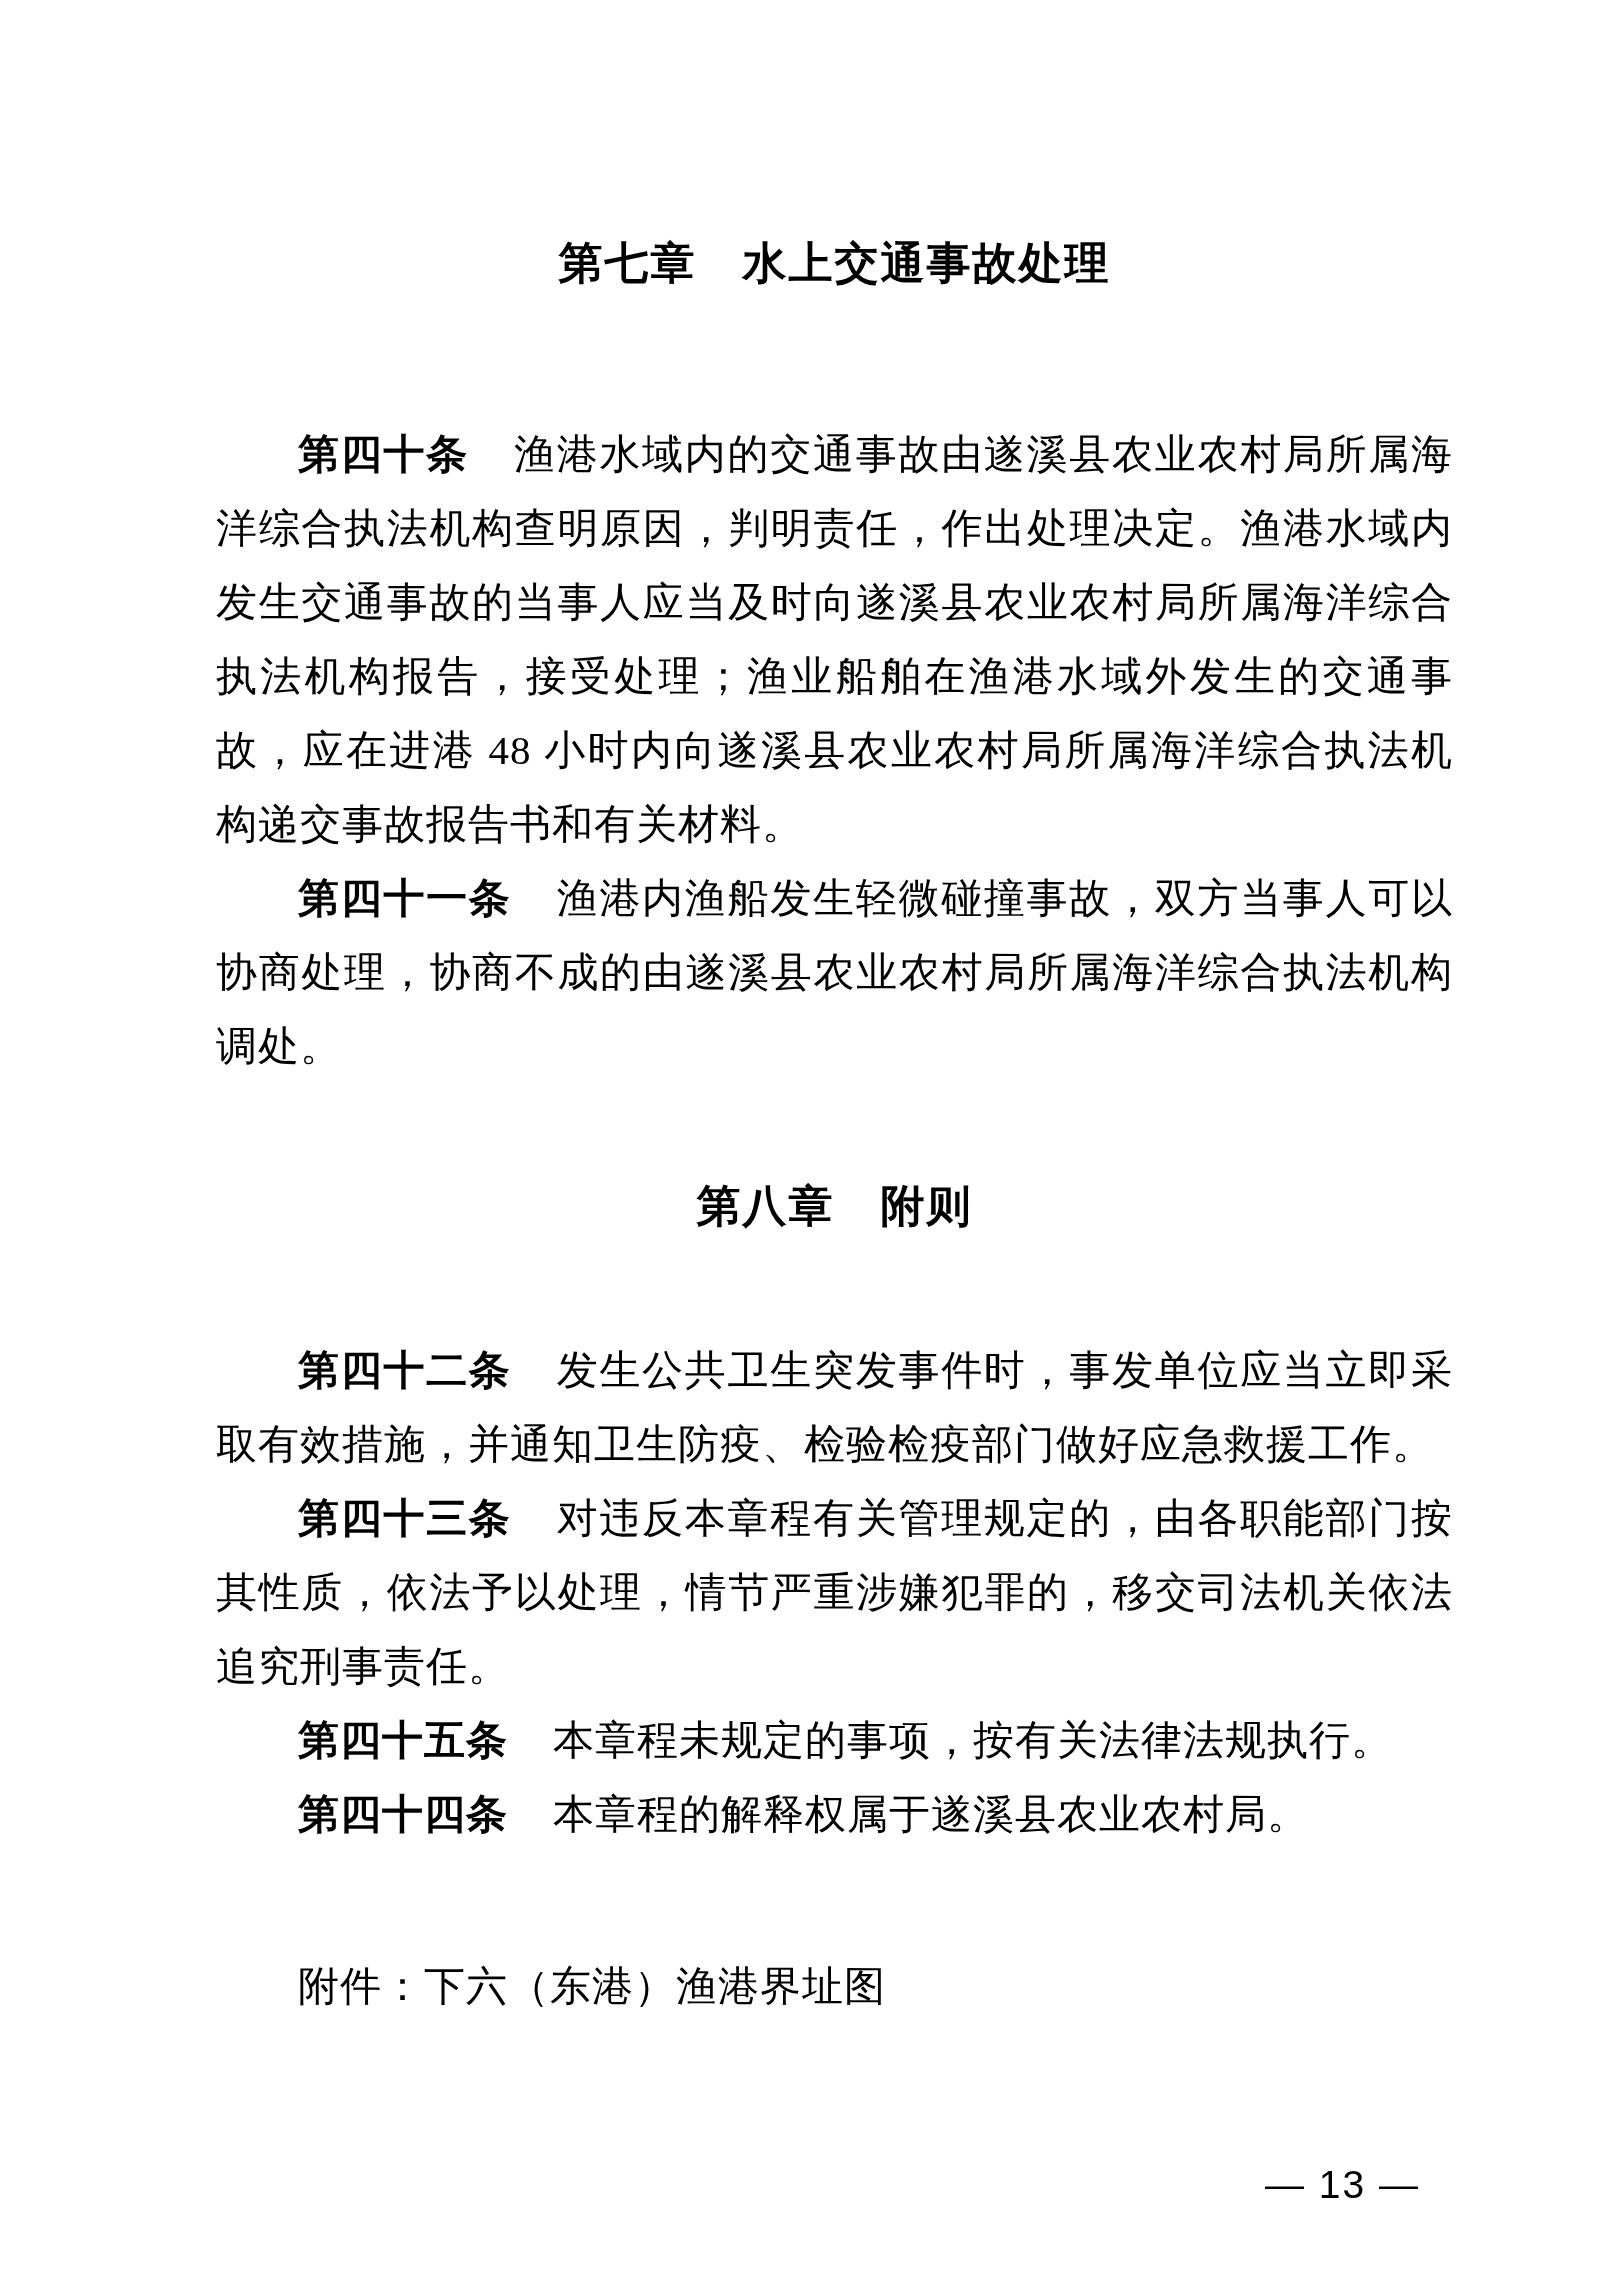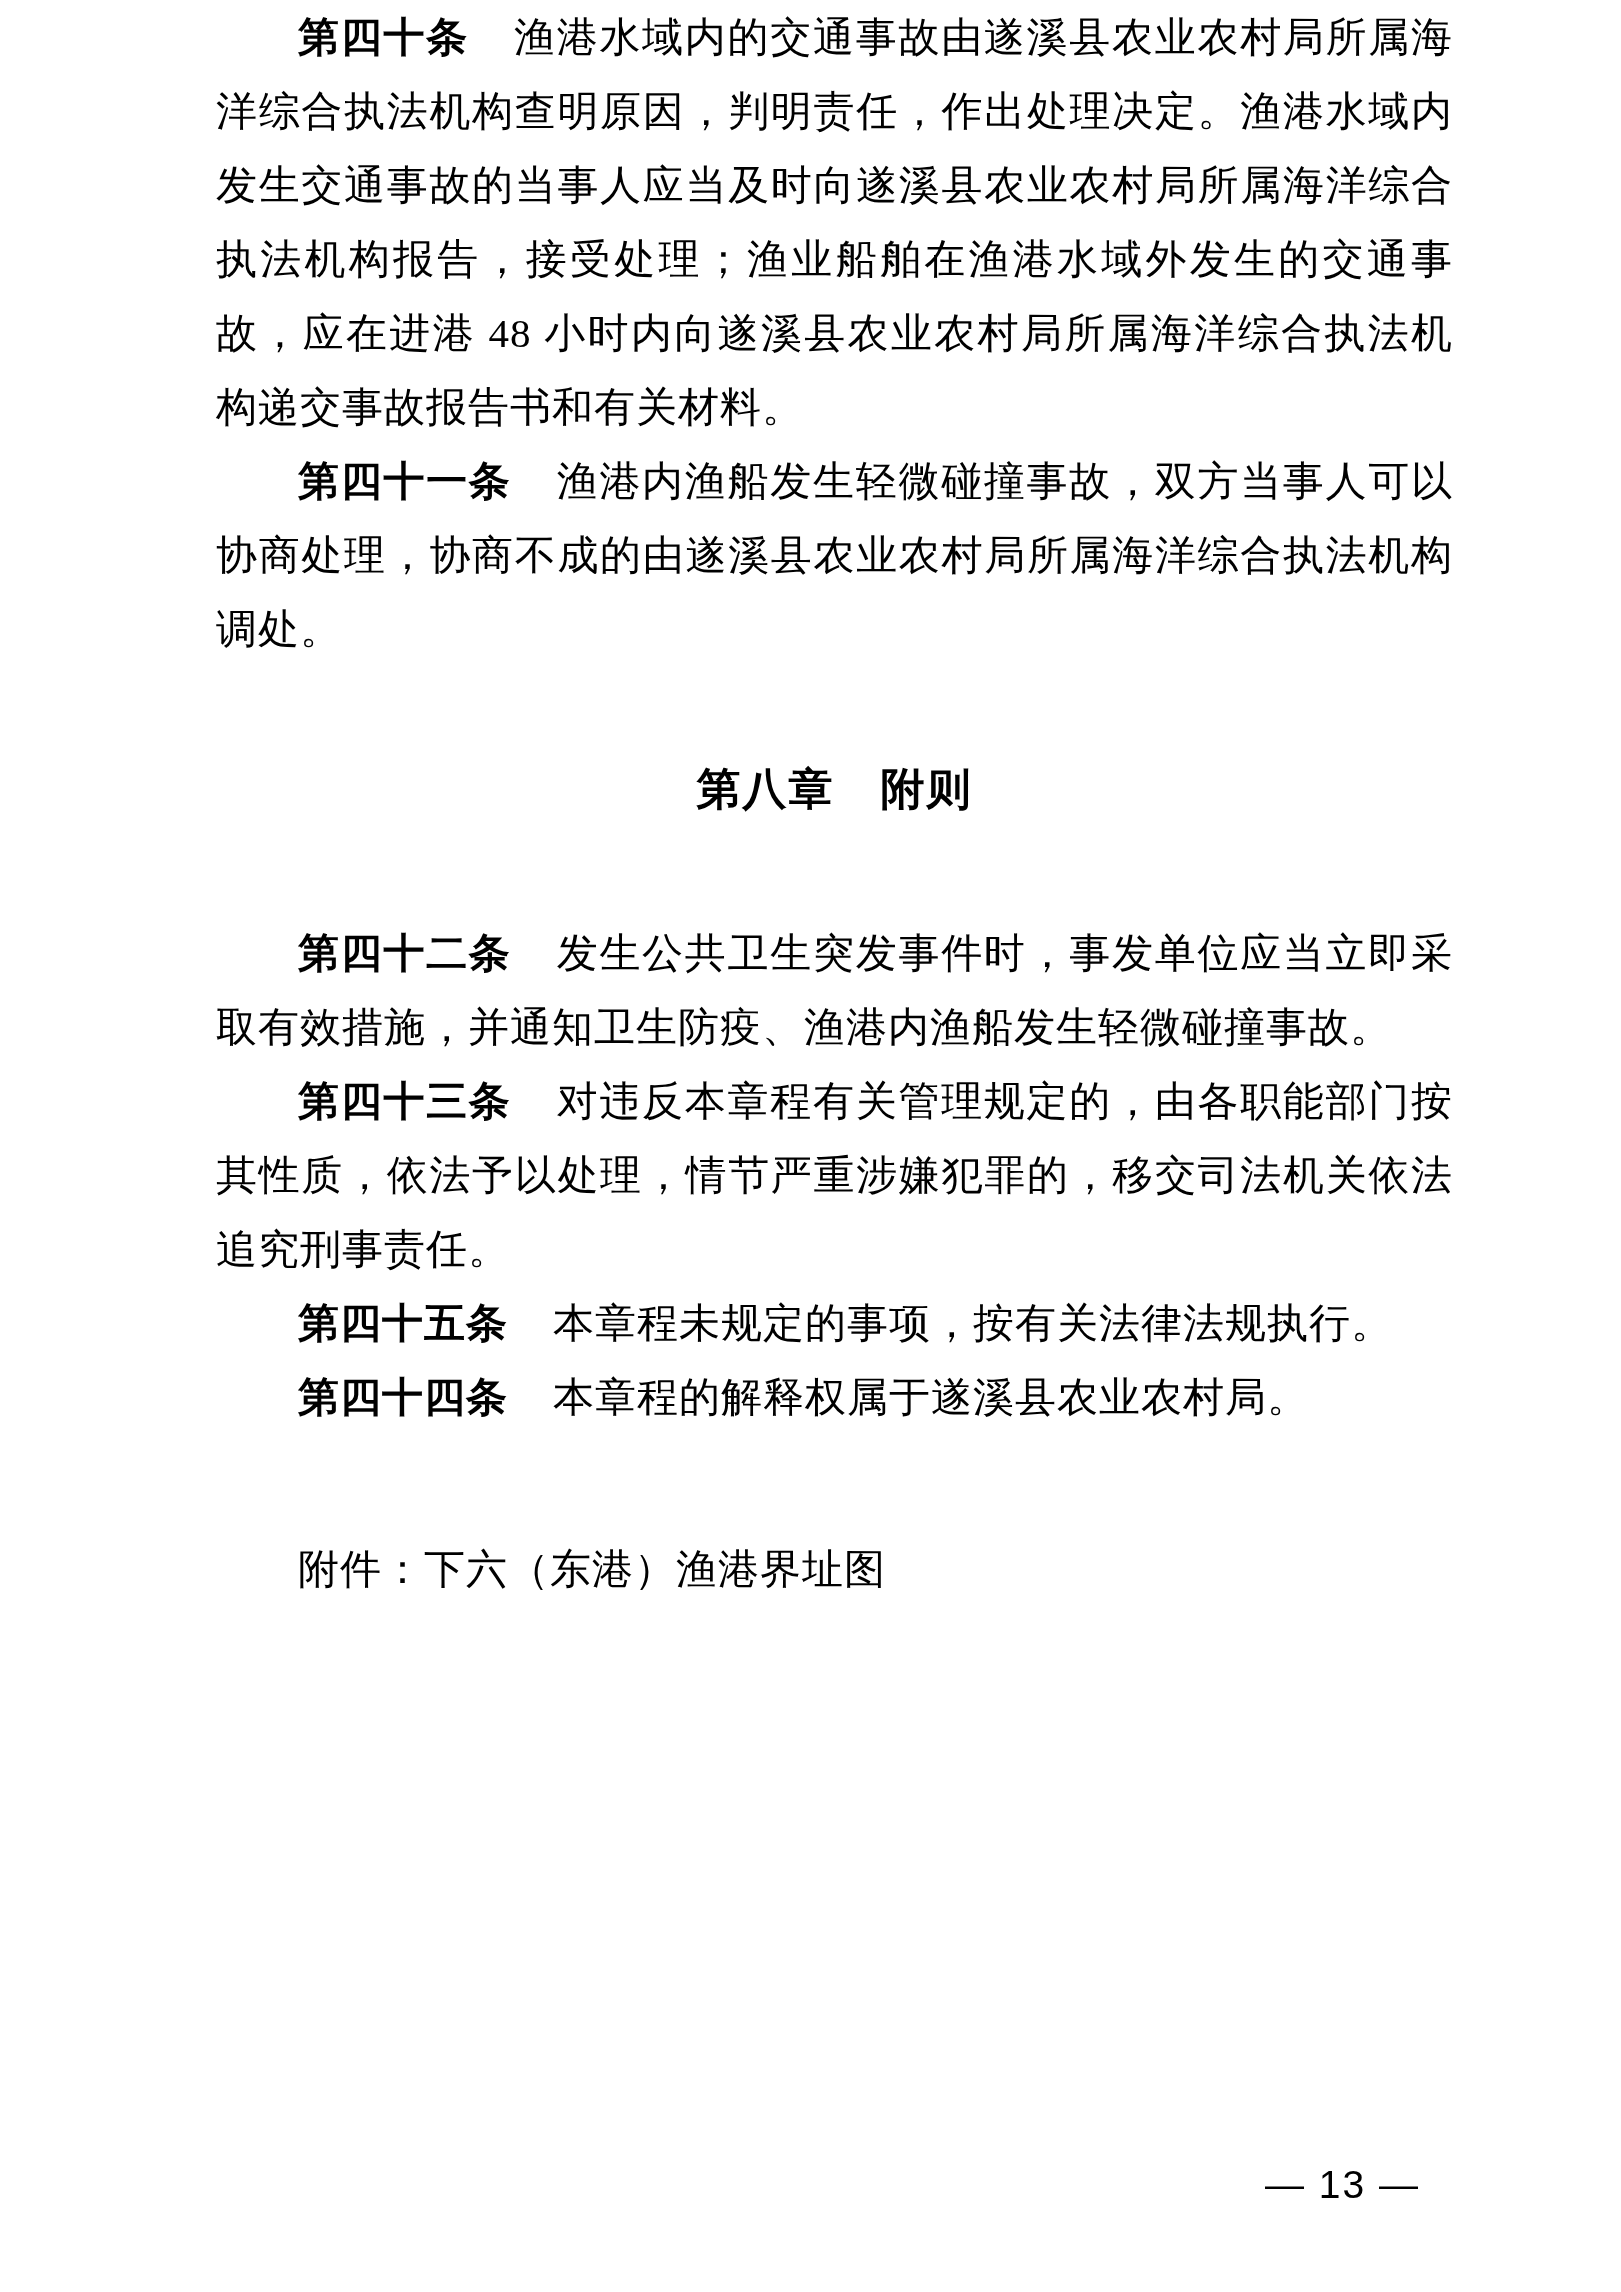--- a/index.html
+++ b/index.html
@@ -69,28 +69,29 @@
     font-family: Liberation Sans, sans-serif;
     letter-spacing: 2px;
   }
 </style>
 </head>
 <body>
 
 <div class="page">
   <div class="content">
 
+    <h1 class="chapter-title first">第七章　水上交通事故处理</h1>
 
     <p class="article"><span class="article-label">第四十条</span><span>渔港水域内的交通事故由遂溪县农业农村局所属海洋综合执法机构查明原因，判明责任，作出处理决定。渔港水域内发生交通事故的当事人应当及时向遂溪县农业农村局所属海洋综合执法机构报告，接受处理；渔业船舶在渔港水域外发生的交通事故，应在进港 48 小时内向遂溪县农业农村局所属海洋综合执法机构递交事故报告书和有关材料。</span></p>
 
     <p class="article"><span class="article-label">第四十一条</span><span>渔港内渔船发生轻微碰撞事故，双方当事人可以协商处理，协商不成的由遂溪县农业农村局所属海洋综合执法机构调处。</span></p>
 
     <h1 class="chapter-title second">第八章　附则</h1>
 
-    <p class="article"><span class="article-label">第四十二条</span><span>发生公共卫生突发事件时，事发单位应当立即采取有效措施，并通知卫生防疫、渔港内渔船发生轻微碰撞事故。</span></p>
+    <p class="article"><span class="article-label">第四十二条</span><span>发生公共卫生突发事件时，事发单位应当立即采取有效措施，并通知卫生防疫、检验检疫部门做好应急救援工作。</span></p>
 
     <p class="article"><span class="article-label">第四十三条</span><span>对违反本章程有关管理规定的，由各职能部门按其性质，依法予以处理，情节严重涉嫌犯罪的，移交司法机关依法追究刑事责任。</span></p>
 
     <p class="article"><span class="article-label">第四十五条</span><span>本章程未规定的事项，按有关法律法规执行。</span></p>
 
     <p class="article"><span class="article-label">第四十四条</span><span>本章程的解释权属于遂溪县农业农村局。</span></p>
 
 
     <p class="attachment">附件：下六（东港）渔港界址图</p>
 

